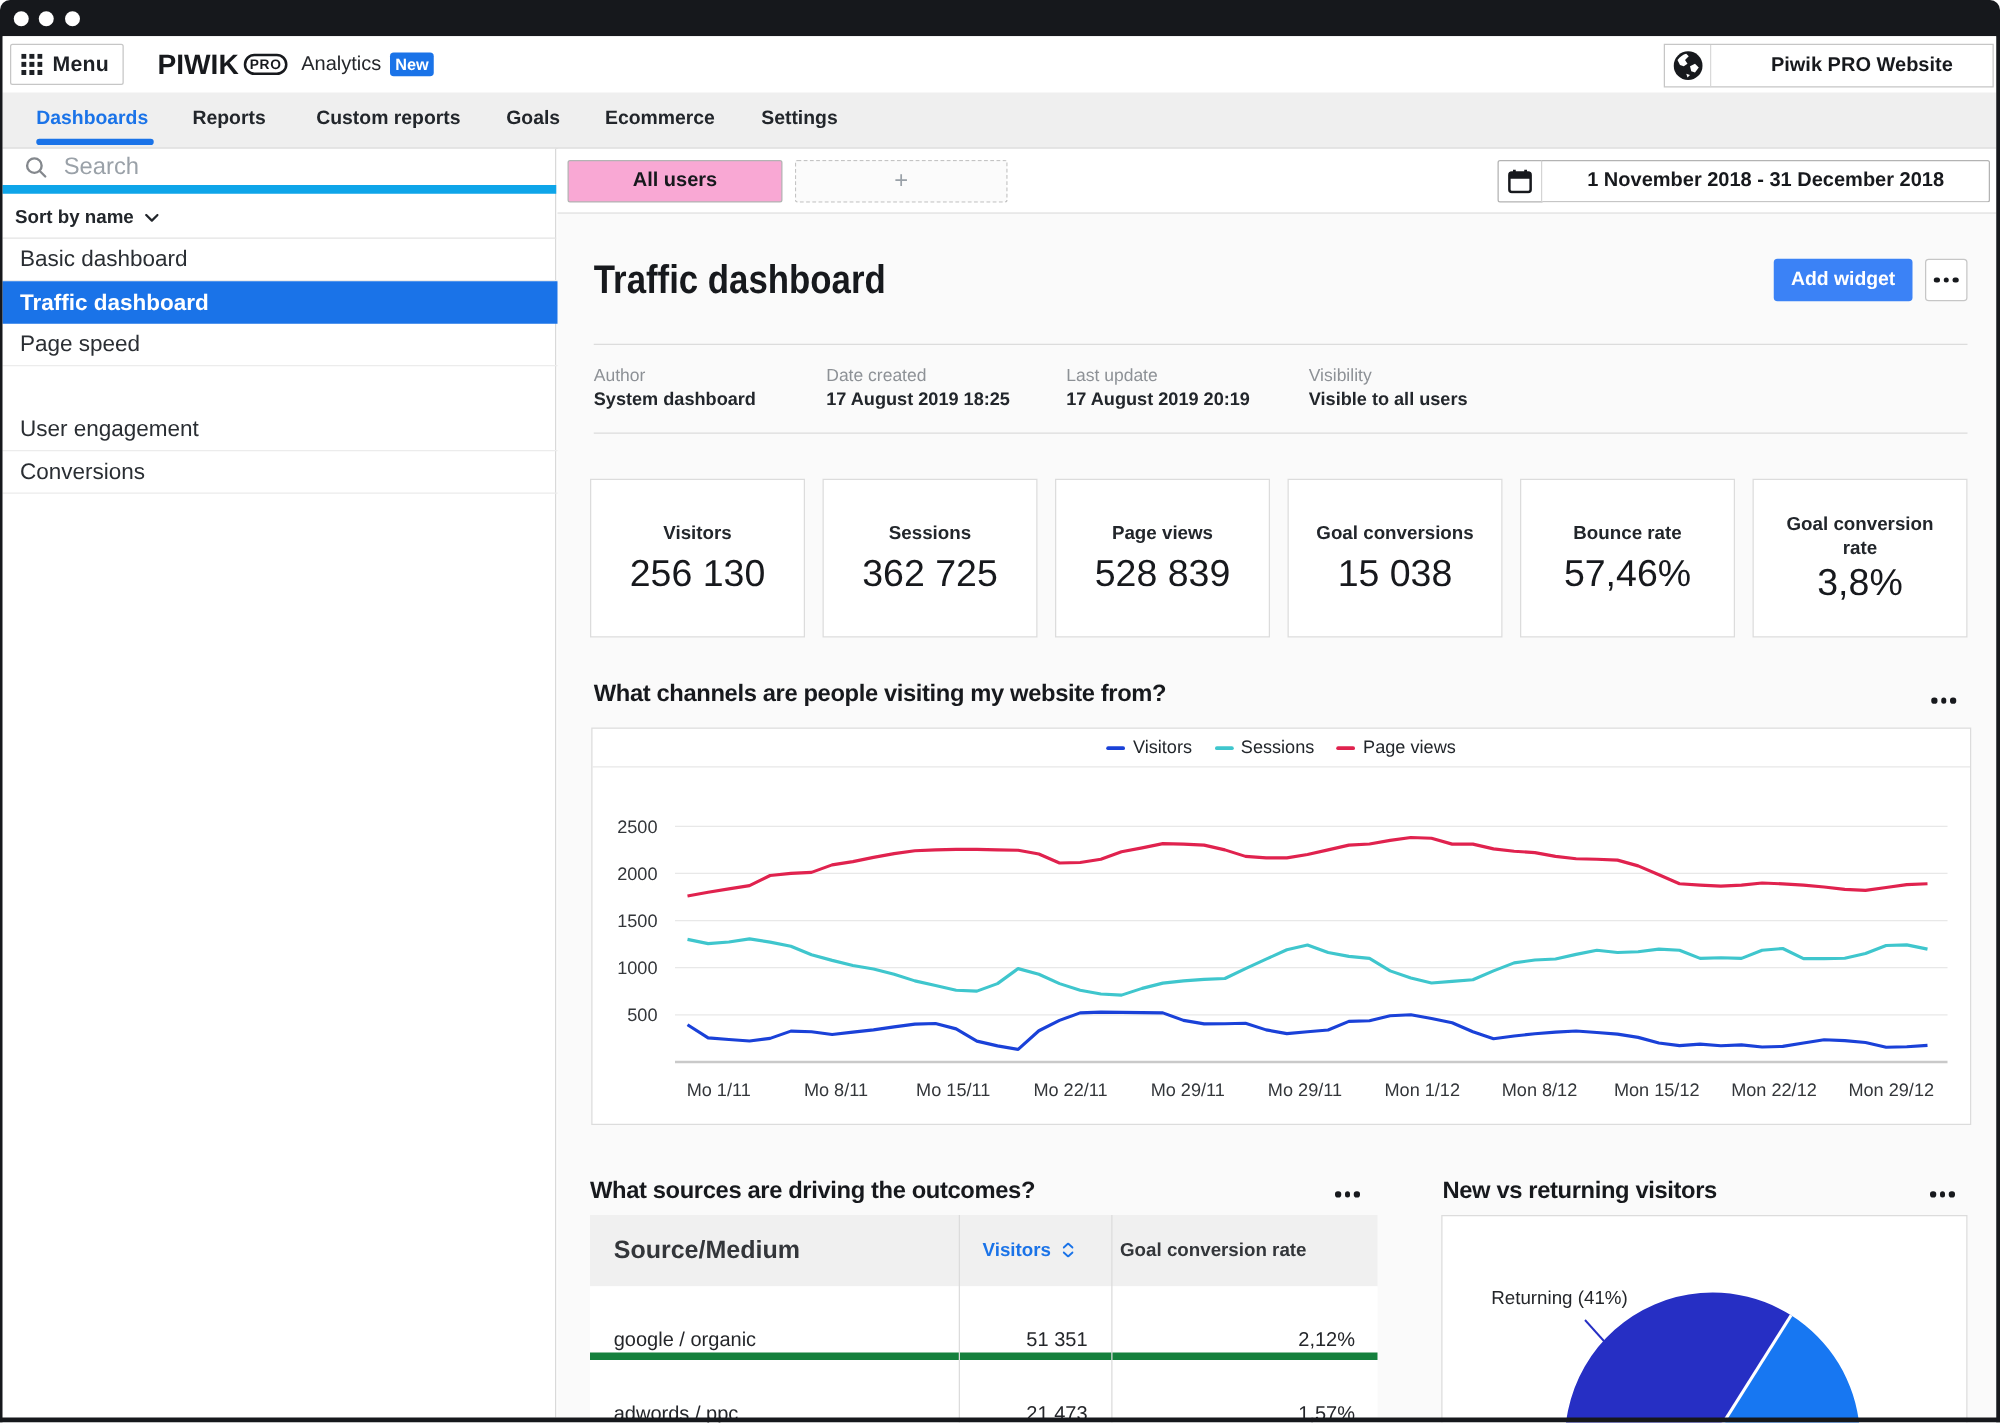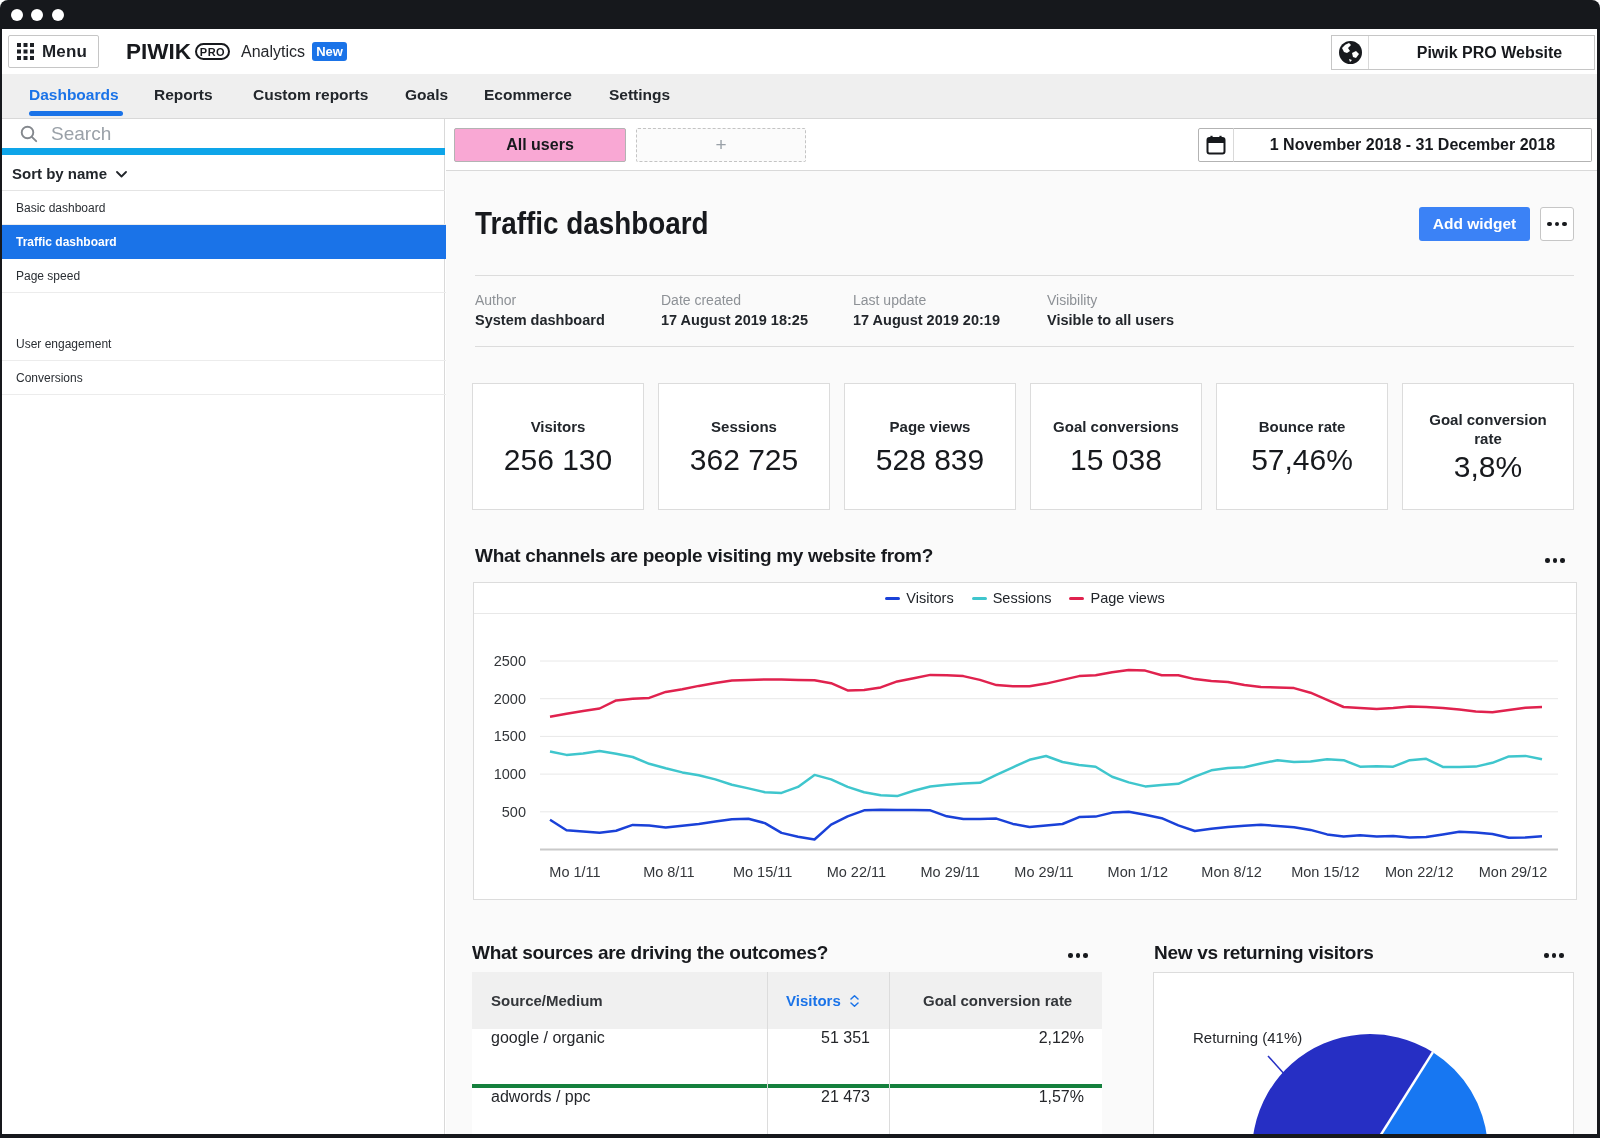--- a/index.html
+++ b/index.html
@@ -28,21 +28,21 @@
 #tab-active { color:#1a73e8; }
 #tabline { position:absolute; left:27px; top:37px; width:94px; height:5px; background:#1a73e8; border-radius:2.5px; }
 
 #sidebar { left:2px; top:119px; width:443px; height:1015px; background:#fff; border-right:1px solid #d9d9d9; }
 #searchrow { position:absolute; left:0; top:0; width:443px; height:36px; border-bottom:7px solid #0ea5e9; display:flex; align-items:center; }
 #searchrow svg { margin-left:18px; }
 #searchph { margin-left:13px; font-size:19px; color:#9aa1a8; }
 #sortrow { position:absolute; left:0; top:37px; width:443px; height:35px; border-bottom:1px solid #e4e4e4; display:flex; align-items:center; }
 #sortrow b { margin-left:10px; font-size:15px; color:#22262b; }
 #sortrow svg { margin-left:9px; margin-top:3px; }
-.sitem { position:absolute; left:0; width:494px; height:34px; border-bottom:1px solid #ececec; display:flex; align-items:center; font-size:12px; color:#2a2e33; padding-left:14px; }
+.sitem { position:absolute; left:0; width:494px; height:34px; border-bottom:1px solid #ececec; display:flex; align-items:center; font-size:18px; color:#2a2e33; padding-left:14px; }
 .sitem.sel { background:#1a73e8; color:#fff; font-weight:bold; border-bottom:none; }
 
 #toprow { left:446px; top:119px; width:1151px; height:52px; background:#fff; border-bottom:1px solid #d9d9d9; }
 #allusers { left:454px; top:128px; width:172px; height:34px; border:1px solid #b3b3b3; border-radius:2px; background:#f9a8d4; display:flex; align-items:center; justify-content:center; font-size:16px; font-weight:bold; color:#17191d; }
 #plusbtn { left:636px; top:128px; width:170px; height:34px; border:1px dashed #c4c4c4; border-radius:2px; background:#fbfbfb; display:flex; align-items:center; justify-content:center; font-size:19px; color:#9aa1a8; }
 #calbox { left:1198px; top:128px; width:36px; height:34px; border:1px solid #b3b3b3; border-radius:2px 0 0 2px; display:flex; align-items:center; justify-content:center; background:#fff; }
 #datebox { left:1233px; top:128px; width:359px; height:34px; border:1px solid #b3b3b3; border-left:1px solid #d9d9d9; border-radius:0 2px 2px 0; display:flex; align-items:center; justify-content:center; font-size:16px; font-weight:bold; color:#17191d; background:#fff; }
 
 #dash { left:446px; top:171px; width:1151px; height:963px; background:#fafafa; }
 #h1 { left:475px; top:205px; font-size:32px; font-weight:bold; color:#17191d; letter-spacing:0px; transform:scaleX(0.87); transform-origin:left center; }
@@ -61,26 +61,26 @@
 .dots3 { position:absolute; display:flex; gap:3px; }
 .dots3 i { width:4.5px; height:4.5px; border-radius:50%; background:#17191d; }
 
 #chartbox { left:473px; top:582px; width:1104px; height:318px; background:#fff; border:1px solid #dcdcdc; }
 #legend { position:absolute; left:0; top:0; width:1102px; height:31px; border-bottom:1px solid #e8e8e8; display:flex; align-items:center; justify-content:center; gap:18px; }
 .litem { display:flex; align-items:center; gap:6px; font-size:14.5px; color:#22262b; }
 .ldash { width:15px; height:3px; border-radius:2px; }
 
 #tablebox { left:472px; top:972px; width:630px; }
 #thead { position:absolute; left:0; top:0; width:630px; height:57px; background:#f0f0f0; display:flex; align-items:center; }
-.trow { position:absolute; left:0; width:630px; height:59px; background:#fff; border-bottom:4px solid #15803d; display:flex; align-items:flex-start; font-size:16px; color:#24262a; }
+.trow { position:absolute; left:0; width:630px; height:59px; background:#fff; border-bottom:6px solid #15803d; display:flex; align-items:flex-end; font-size:16px; color:#24262a; }
 .c1 { width:295px; padding-left:19px; }
 .c2 { width:122px; padding-right:19px; text-align:right; }
 .c3 { width:213px; padding-right:18px; text-align:right; }
 .vline { position:absolute; top:0; width:1px; background:#dcdcdc; }
-#thead .c1 { font-size:15px; font-weight:bold; color:#33363a; }
+#thead .c1 { font-size:20px; font-weight:bold; color:#33363a; }
 #thead .c3h { font-size:15px; font-weight:bold; color:#33363a; }
 
 #piebox { left:1153px; top:972px; width:421px; height:200px; background:#fff; border:1px solid #dcdcdc; }
 </style>
 </head>
 <body>
 <div class="abs" id="winbar">
   <div class="dot" style="left:11px;"></div>
   <div class="dot" style="left:31px;"></div>
   <div class="dot" style="left:52px;"></div>
@@ -269,21 +269,21 @@
 <div class="abs" id="tablebox">
   <div id="thead">
     <div class="c1">Source/Medium</div>
     <div class="c2" style="text-align:left; padding-left:19px; padding-right:0;">
       <span style="font-size:15px; font-weight:bold; color:#1a73e8;">Visitors</span>
       <svg width="9" height="12" viewBox="0 0 9 12" style="margin-left:5px; vertical-align:-1px;">
           <path d="M1 4 L4.5 0.8 L8 4" fill="none" stroke="#1a73e8" stroke-width="1.5" stroke-linecap="round" stroke-linejoin="round"></path>
           <path d="M1 8 L4.5 11.2 L8 8" fill="none" stroke="#1a73e8" stroke-width="1.5" stroke-linecap="round" stroke-linejoin="round"></path>
         </svg>
     </div>
-    <div class="c3 c3h" style="text-align:left; padding-left:34px; padding-right:0;">Goal conversion rate</div>
+    <div class="c3 c3h" style="text-align:left; padding-left:7px; padding-right:0;">Goal conversion rate</div>
   </div>
   <div class="trow" style="top:57px;">
       <div class="c1">google / organic</div>
       <div class="c2">51 351</div>
       <div class="c3">2,12%</div>
     </div>
   <div class="trow" style="top:116px;">
       <div class="c1">adwords / ppc</div>
       <div class="c2">21 473</div>
       <div class="c3">1,57%</div>

